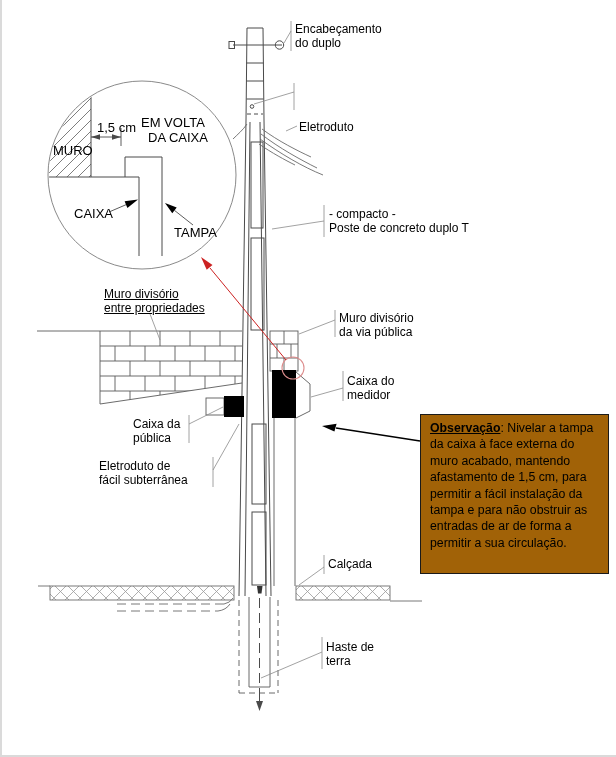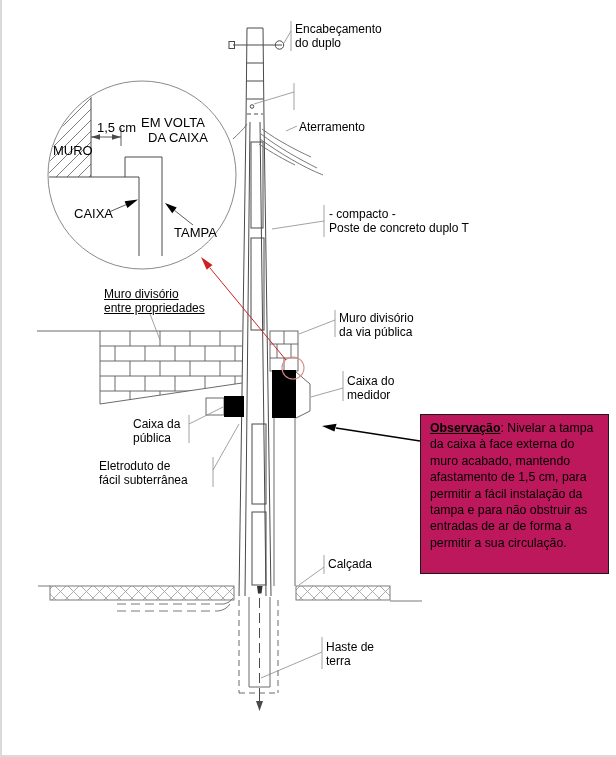--- a/index.html
+++ b/index.html
@@ -7,21 +7,21 @@
     position:relative;width:616px;height:757px;background:#fff;overflow:hidden;
     border-left:2px solid #dadada;border-bottom:2px solid #dadada;box-sizing:border-box;
     font-family:"Liberation Sans", sans-serif;
   }
   .art{position:absolute;left:0;top:0;}
   .lbl{position:absolute;font-size:12px;line-height:14px;color:#000;white-space:nowrap;}
   .lbl.small{font-size:13px;}
   .lbl.u div{text-decoration:underline;}
   .obs-box{
     position:absolute;left:418px;top:414px;width:189px;height:160px;box-sizing:border-box;
-    border:1.6px solid #1a1a1a;background:#be185d;padding:5px 7px 4px 9px;
+    border:1.6px solid #1a1a1a;background:#a16207;padding:5px 7px 4px 9px;
     font-size:12.3px;line-height:16.4px;color:#000;
   }
   .obs-box .t{font-weight:bold;text-decoration:underline;}
 </style>
 </head>
 <body>
 
 <div class="page">
 
 <svg class="art" width="616" height="757" viewBox="0 0 616 757" stroke-linecap="butt" fill="none">
@@ -180,21 +180,21 @@
     <polygon points="320,426 334.6,423.8 332.4,431.6" fill="#000"></polygon>
   </g>
 </svg>
 
 <div class="lbl" style="left:293px;top:22px">
   <div>Encabeçamento</div>
   <div>do duplo</div>
 </div>
 
 
-<div class="lbl" style="left:297px;top:120px">Aterramento</div>
+<div class="lbl" style="left:297px;top:120px">Eletroduto</div>
 
 <div class="lbl" style="left:327px;top:207px">
   <div>- compacto -</div>
   <div>Poste de concreto duplo T</div>
 </div>
 
 <div class="lbl u" style="left:102px;top:287px">
   <div>Muro divisório</div>
   <div>entre propriedades</div>
 </div>

